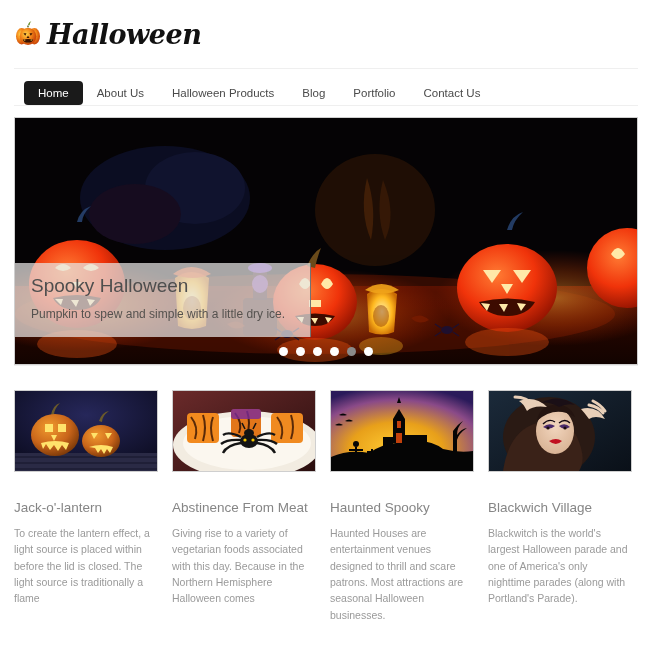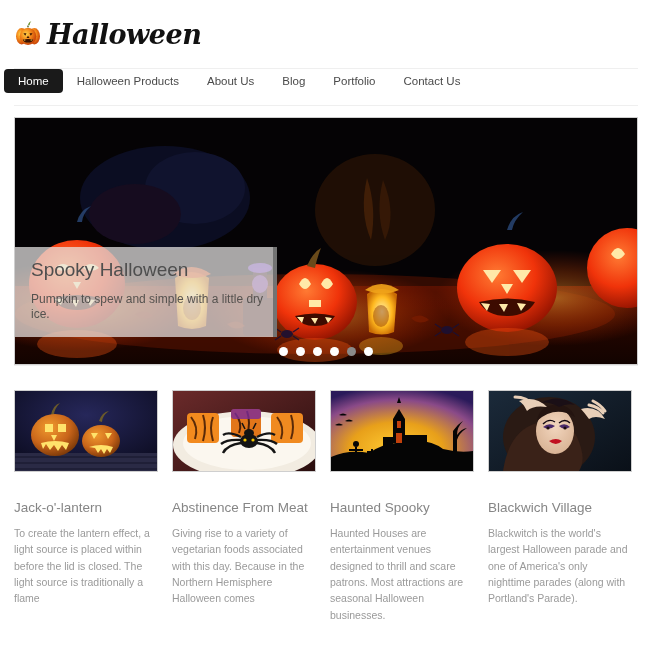--- a/index.html
+++ b/index.html
@@ -39,23 +39,24 @@
   .rule {
     height: 1px;
     background: #efefef;
     margin: 0 14px;
   }
 
   
   .nav {
     height: 36px;
     display: flex;
-    align-items: flex-start;
-    padding-left: 4px;
+    align-items: flex-end;
+    padding-left: 16px;
     gap: 0px;
+    margin-left: 8px;
   }
   .nav-item {
     font-size: 11.5px;
     color: #4a4a4a;
     padding: 6px 14px;
     border-radius: 4px;
     white-space: nowrap;
     cursor: pointer;
   }
   .nav-item.active {
@@ -72,23 +73,23 @@
     border: 1px solid #cfcfcf;
     overflow: hidden;
     background: #000000;
   }
   .hero-canvas { position: absolute; inset: 0; width: 100%; height: 100%; display: block; }
 
   .hero-caption {
     position: absolute;
     left: 0;
     bottom: 27px;
-    width: 262px;
+    width: 296px;
     background: rgba(232,230,228,0.72);
-    border-right: 4px solid #737373;
+    border-right: 1px solid #737373;
     padding: 12px 8px 14px 16px;
   }
   .caption-title {
     font-size: 19px;
     color: #4e4e4e;
     font-weight: normal;
     line-height: 1.2;
     margin-bottom: 10px;
   }
   .caption-sub {
@@ -186,22 +187,22 @@
         </svg>
       </span>
       <span class="logo-text">Halloween</span>
     </div>
   </div>
 
   <div class="rule"></div>
 
   <nav class="nav">
     <a class="nav-item active">Home</a>
+    <a class="nav-item">About Us</a>
     <a class="nav-item">Halloween Products</a>
-    <a class="nav-item">About Us</a>
     <a class="nav-item">Blog</a>
     <a class="nav-item">Portfolio</a>
     <a class="nav-item">Contact Us</a>
   </nav>
 
   <div class="rule"></div>
 
   <div class="hero">
     <svg class="hero-canvas" viewBox="0 0 622 246" preserveAspectRatio="none">
       <defs>

